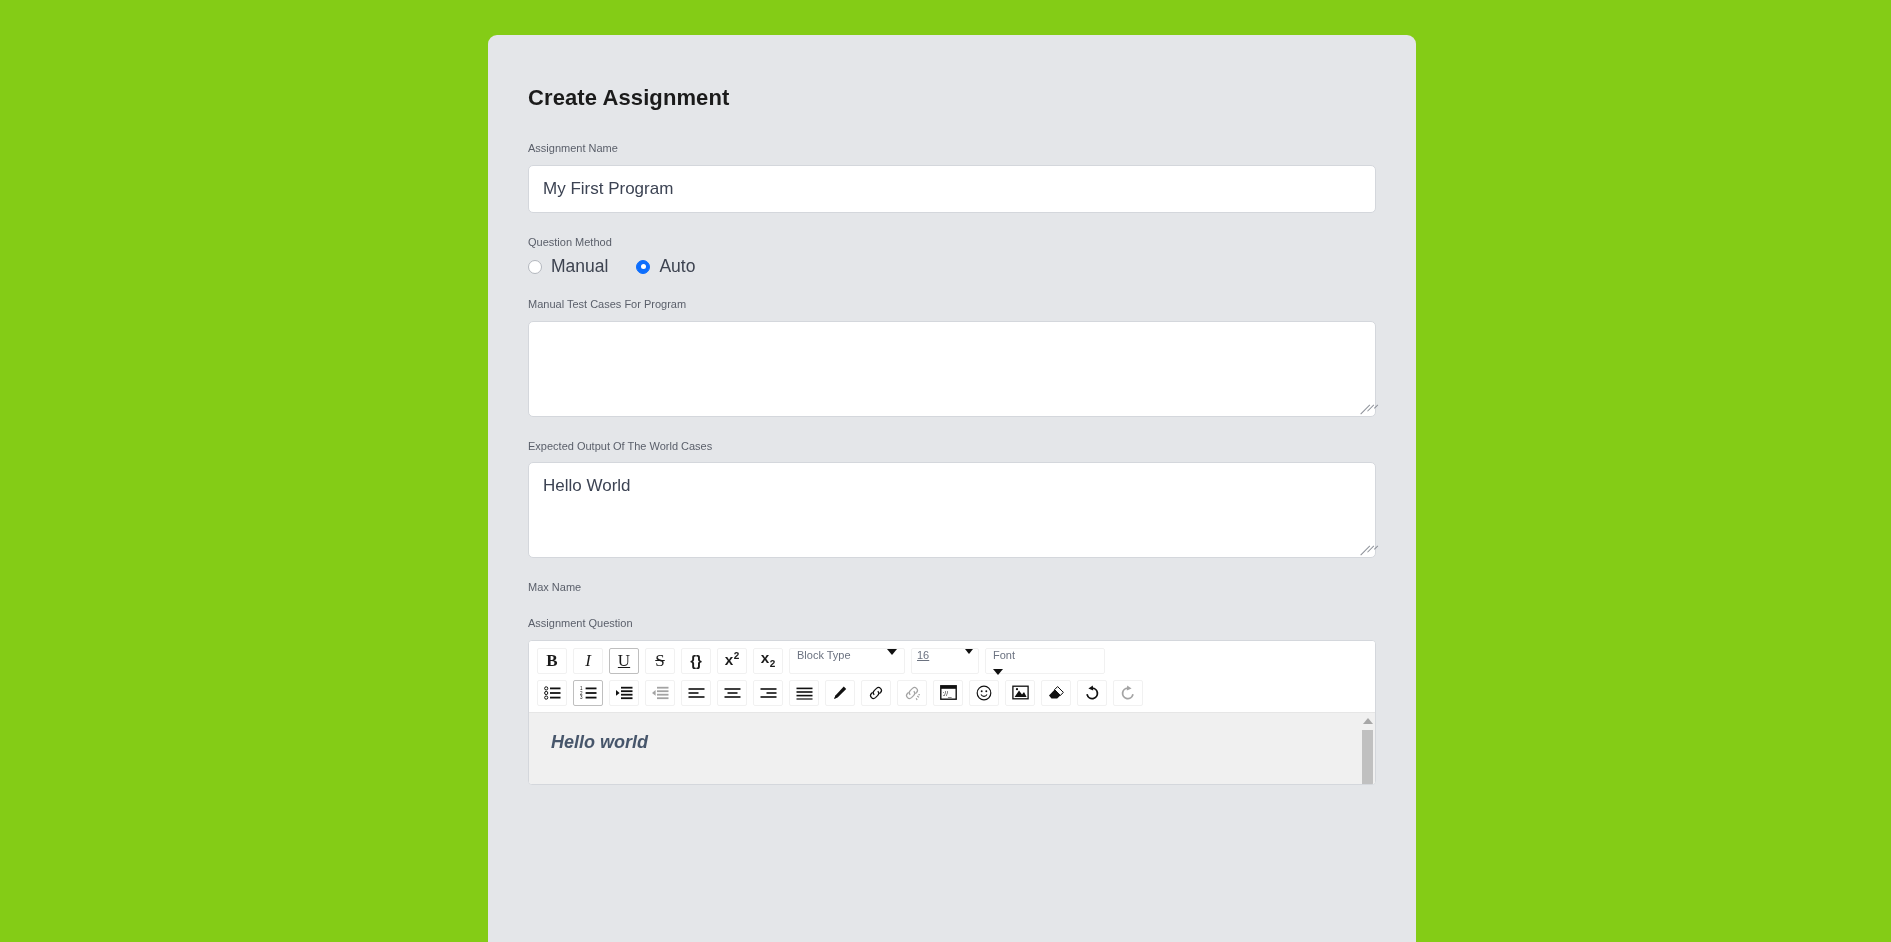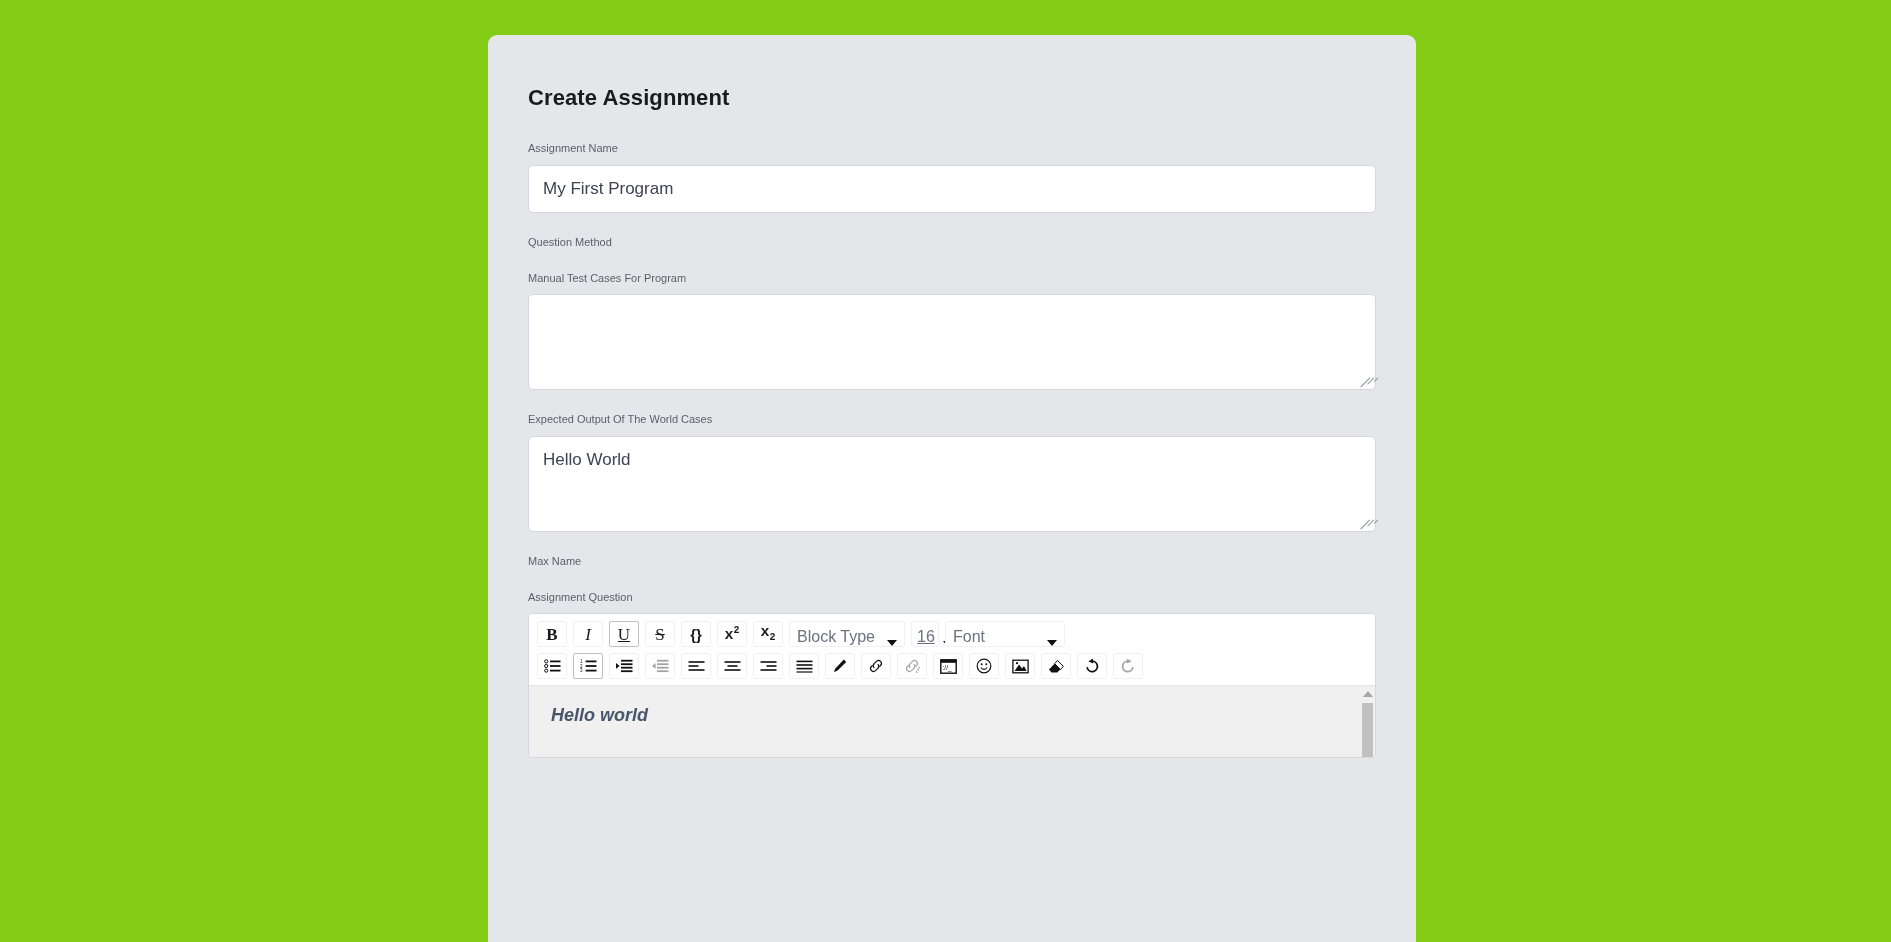--- a/index.html
+++ b/index.html
@@ -206,32 +206,32 @@
   .tb-btn .lbl.mono { font-family: "Liberation Sans", sans-serif; font-size: 15px; font-weight: bold; }
   .tb-btn .lbl.sup  { font-weight: bold; font-size: 15px; }
   .tb-btn .lbl.sup sup, .tb-btn .lbl.sup sub { font-size: 10px; font-weight: bold; }
 
   .tb-select {
     height: 26px;
     border: 1px solid #f1f1f1;
     border-radius: 2px;
     background: #fff;
     display: flex;
-    align-items: flex-end;
+    align-items: flex-start;
     justify-content: space-between;
     padding: 0 7px;
     color: #6b7280;
-    font-size: 16px;
+    font-size: 11px;
     cursor: pointer;
     user-select: none;
     gap: 8px;
   }
   .tb-select.block-type { width: 116px; }
-  .tb-select.font-size  { width: 28px; padding: 0 5px; text-decoration: underline; }
-  .tb-select.font-fam   { width: 120px; }
+  .tb-select.font-size  { width: 68px; padding: 0 5px; text-decoration: underline; }
+  .tb-select.font-fam   { width: 120px; flex-direction: column; }
   .caret {
     width: 0; height: 0;
     border-left: 5px solid transparent;
     border-right: 5px solid transparent;
     border-top: 6px solid #111;
     flex: 0 0 auto;
   }
   .caret.small {
     border-left-width: 4px;
     border-right-width: 4px;
@@ -292,20 +292,30 @@
 
       <h1 class="card-title">Create Assignment</h1>
 
       <div class="field">
         <label class="field-label">Assignment Name</label>
         <input class="text-input" type="text" value="My First Program" style="">
       </div>
 
       <div class="field">
         <label class="field-label">Question Method</label>
+        <div class="radio-row">
+          <div class="radio-opt">
+            <span class="radio-dot"></span>
+            <span class="radio-label">Manual</span>
+          </div>
+          <div class="radio-opt">
+            <span class="radio-dot checked"></span>
+            <span class="radio-label">Auto</span>
+          </div>
+        </div>
       </div>
 
       <div class="field">
         <label class="field-label">Manual Test Cases For Program</label>
         <div class="textarea-wrap">
           <textarea class="text-area" style=""></textarea>
           <span class="resize-grip">
               <i></i>
               <i></i>
               <i></i>

